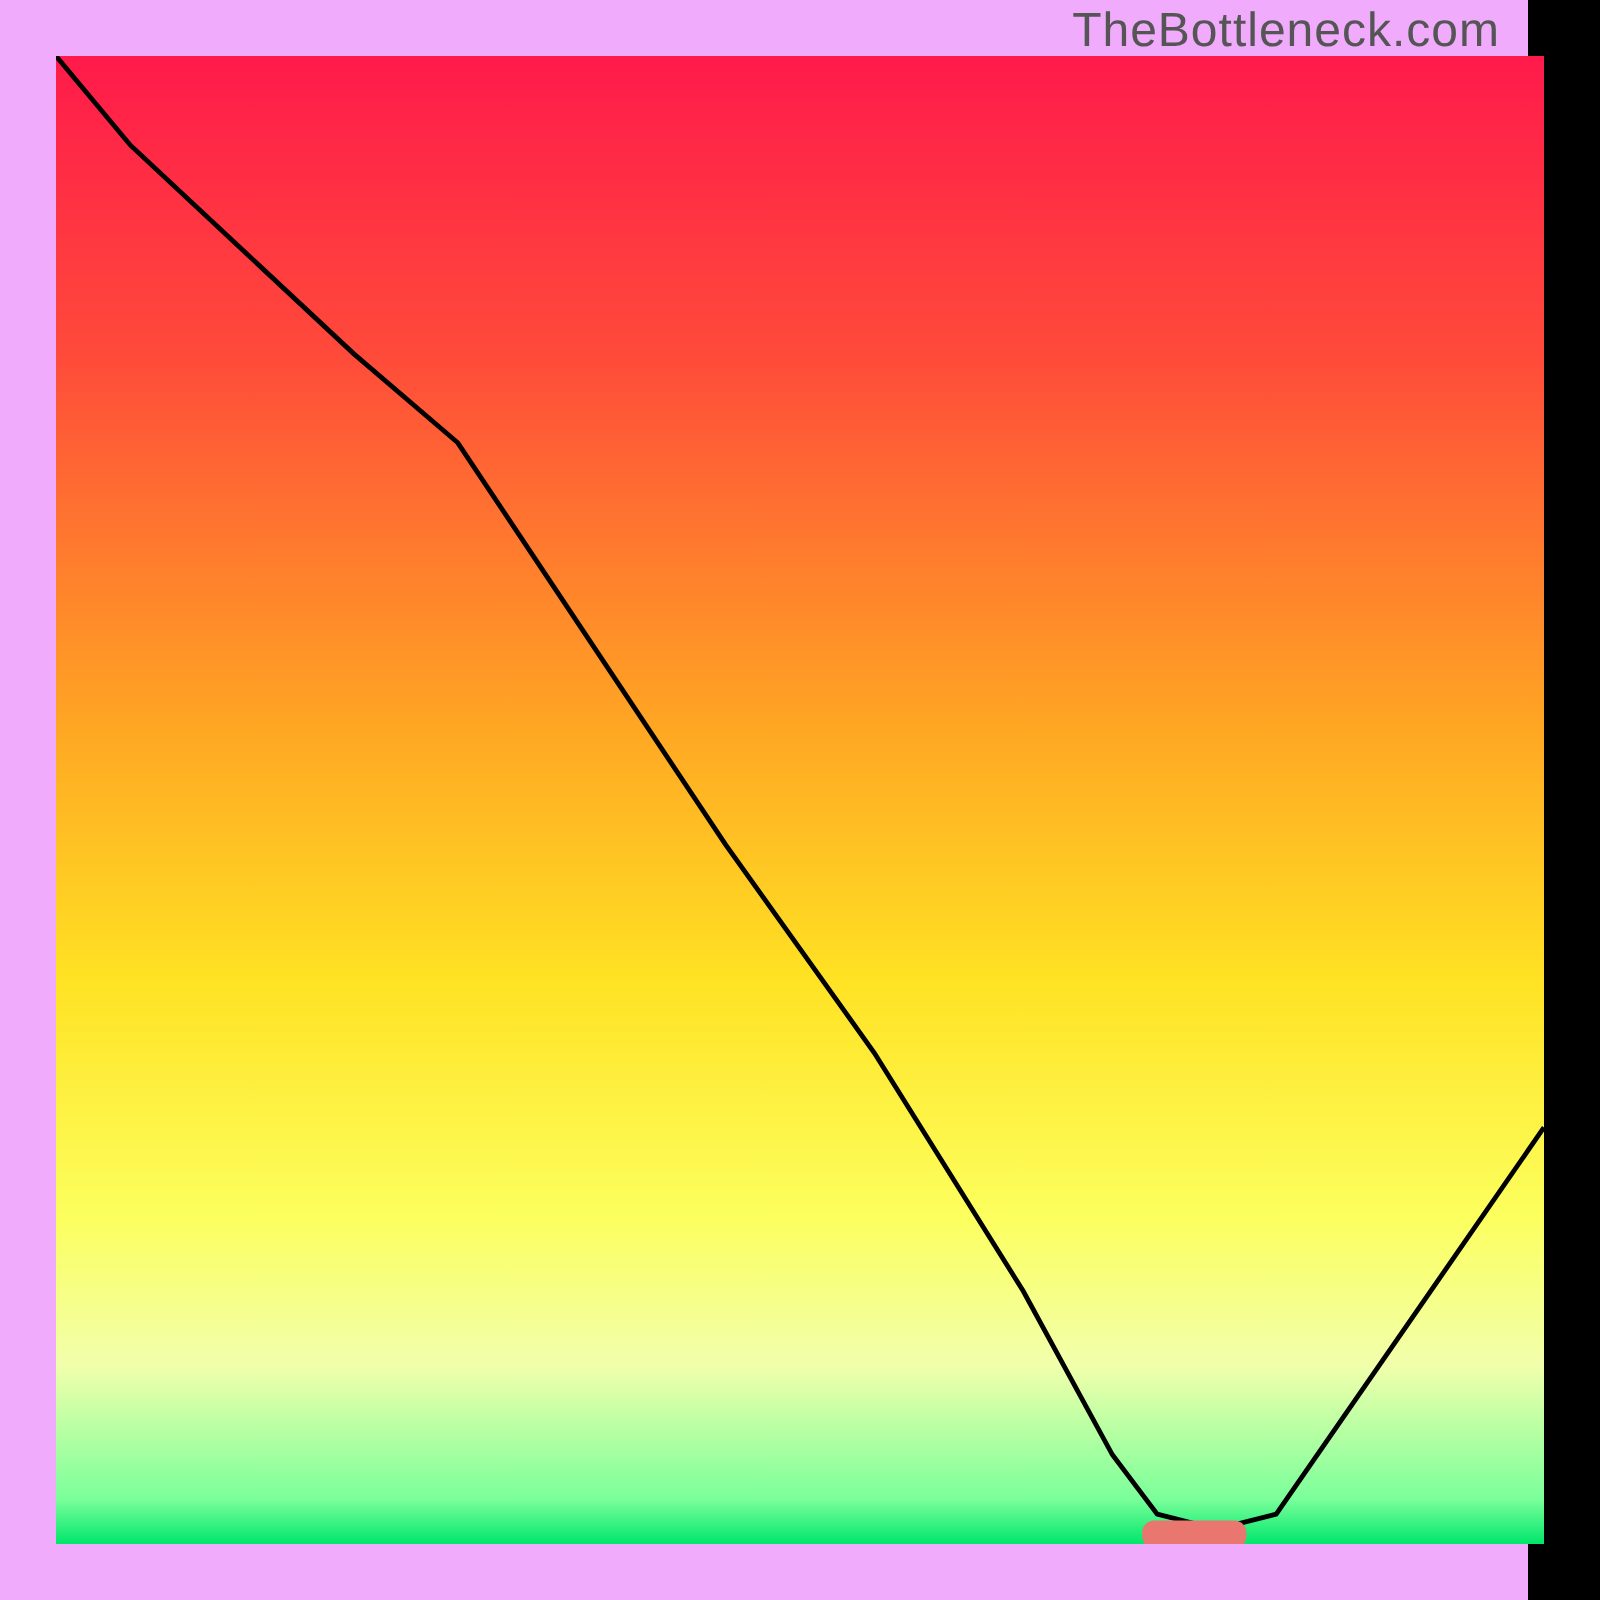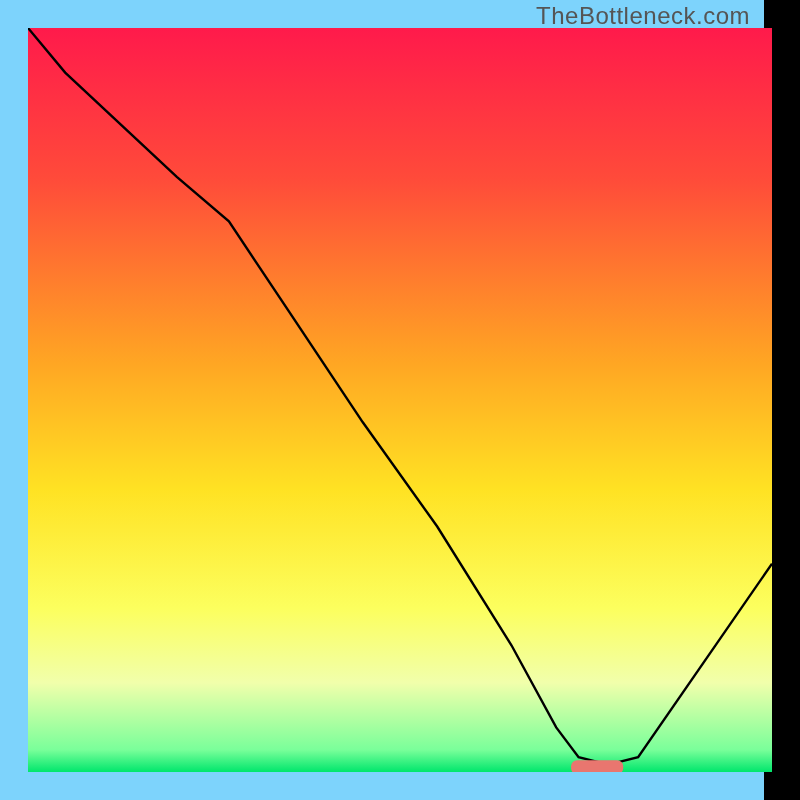--- a/index.html
+++ b/index.html
@@ -8,21 +8,21 @@
     width: 800px;
     height: 800px;
     background: #000;
     font-family: Arial, Helvetica, sans-serif;
     overflow: hidden;
   }
   .frame {
     position: relative;
     width: 764px;
     height: 800px;
-    background: #7dd3fc;
+    background: #f0abfc;
   }
   .watermark {
     position: absolute;
     top: 2px;
     right: 14px;
     color: #555;
     font-size: 24px;
     font-weight: 500;
     letter-spacing: 0.5px;
     user-select: none;

